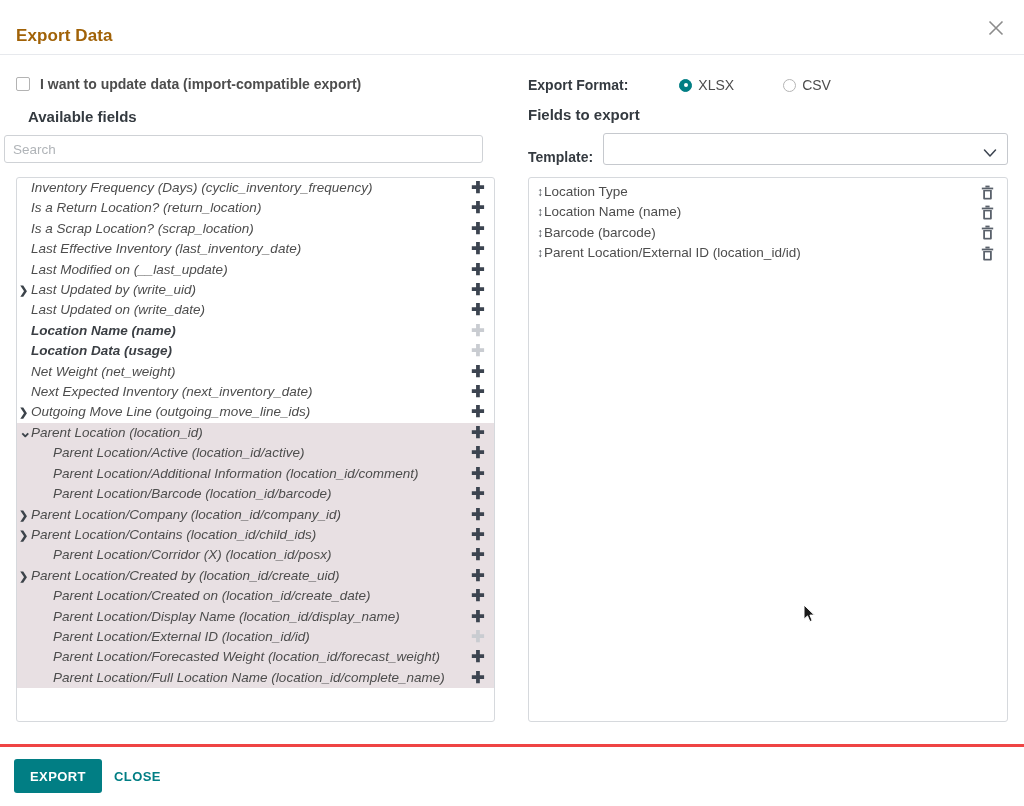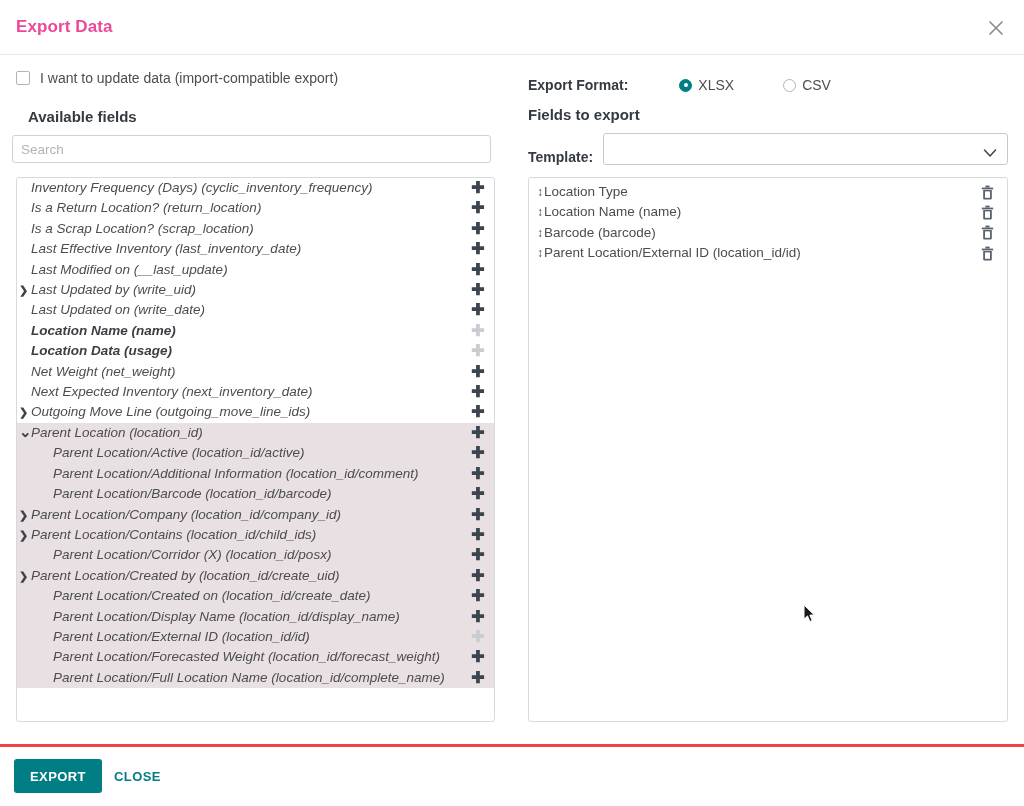--- a/index.html
+++ b/index.html
@@ -14,37 +14,37 @@
 
   
   .dialog { position: relative; width: 1024px; height: 806px; background:#fff; }
 
   .dlg-header {
     position: absolute; left: 0; top: 0; width: 1024px; height: 55px;
     border-bottom: 1px solid #e7e9ed;
     background: #fff;
   }
   .dlg-title {
-    position: absolute; left: 16px; top: 17px;
-    font-size: 17px; font-weight: bold; color: #ec4899;
+    position: absolute; left: 16px; top: 26px;
+    font-size: 17px; font-weight: bold; color: #a16207;
     letter-spacing: .1px;
   }
   .close-btn {
     position: absolute; right: 12px; top: 12px;
     width: 32px; height: 32px; cursor: pointer;
     display: flex; align-items: center; justify-content: center;
     background: none; border: none;
   }
   .close-btn svg { display: block; }
 
   
   .dlg-body { position:absolute; left:0; top:55px; width:1024px; height:689px; }
 
   
-  .chk-row { position:absolute; left:16px; top:15px; display:flex; align-items:center; }
+  .chk-row { position:absolute; left:16px; top:21px; display:flex; align-items:center;font-weight:bold; }
   .chk-box {
     width: 14px; height: 14px; border: 1px solid #b3b3b3; background:#fff;
     border-radius: 2px; cursor: pointer; flex: none;
   }
   .chk-label { margin-left: 10px; font-size: 14px; color:#4d4d4d; white-space:nowrap; }
 
   
   .fmt-row { position:absolute; left:528px; top:22px; display:flex; align-items:flex-start; }
   .fmt-label { font-size:14px; font-weight:bold; color:#343a40; white-space:nowrap; }
   .radio-wrap { display:flex; align-items:center; cursor:pointer; white-space:nowrap; }
@@ -59,21 +59,21 @@
   }
   .radio-text { margin-left:6px; font-size:14px; color:#4d4d4d; }
 
   
   .sect-head { font-size:15px; font-weight:bold; color:#343a40; }
   .head-left  { position:absolute; left:28px;  top:53px; }
   .head-right { position:absolute; left:528px; top:51px; }
 
   
   .search-input {
-    position:absolute; left:12px; top:80px; width:479px; height:28px;
+    position:absolute; left:4px; top:80px; width:479px; height:28px;
     border:1px solid #cfd2d6; border-radius:3px; background:#fff;
     font-family:"Liberation Sans", sans-serif; font-size:13.5px; color:#4d4d4d;
     padding: 0 8px; outline:none;
   }
   .search-input::placeholder { color:#b0b4b8; }
 
   
   .tpl-row { position:absolute; left:528px; top:78px; display:flex; align-items:flex-end; }
   .tpl-label { font-size:14px; font-weight:bold; color:#343a40; width:75px; flex:none; }
   .tpl-select {

